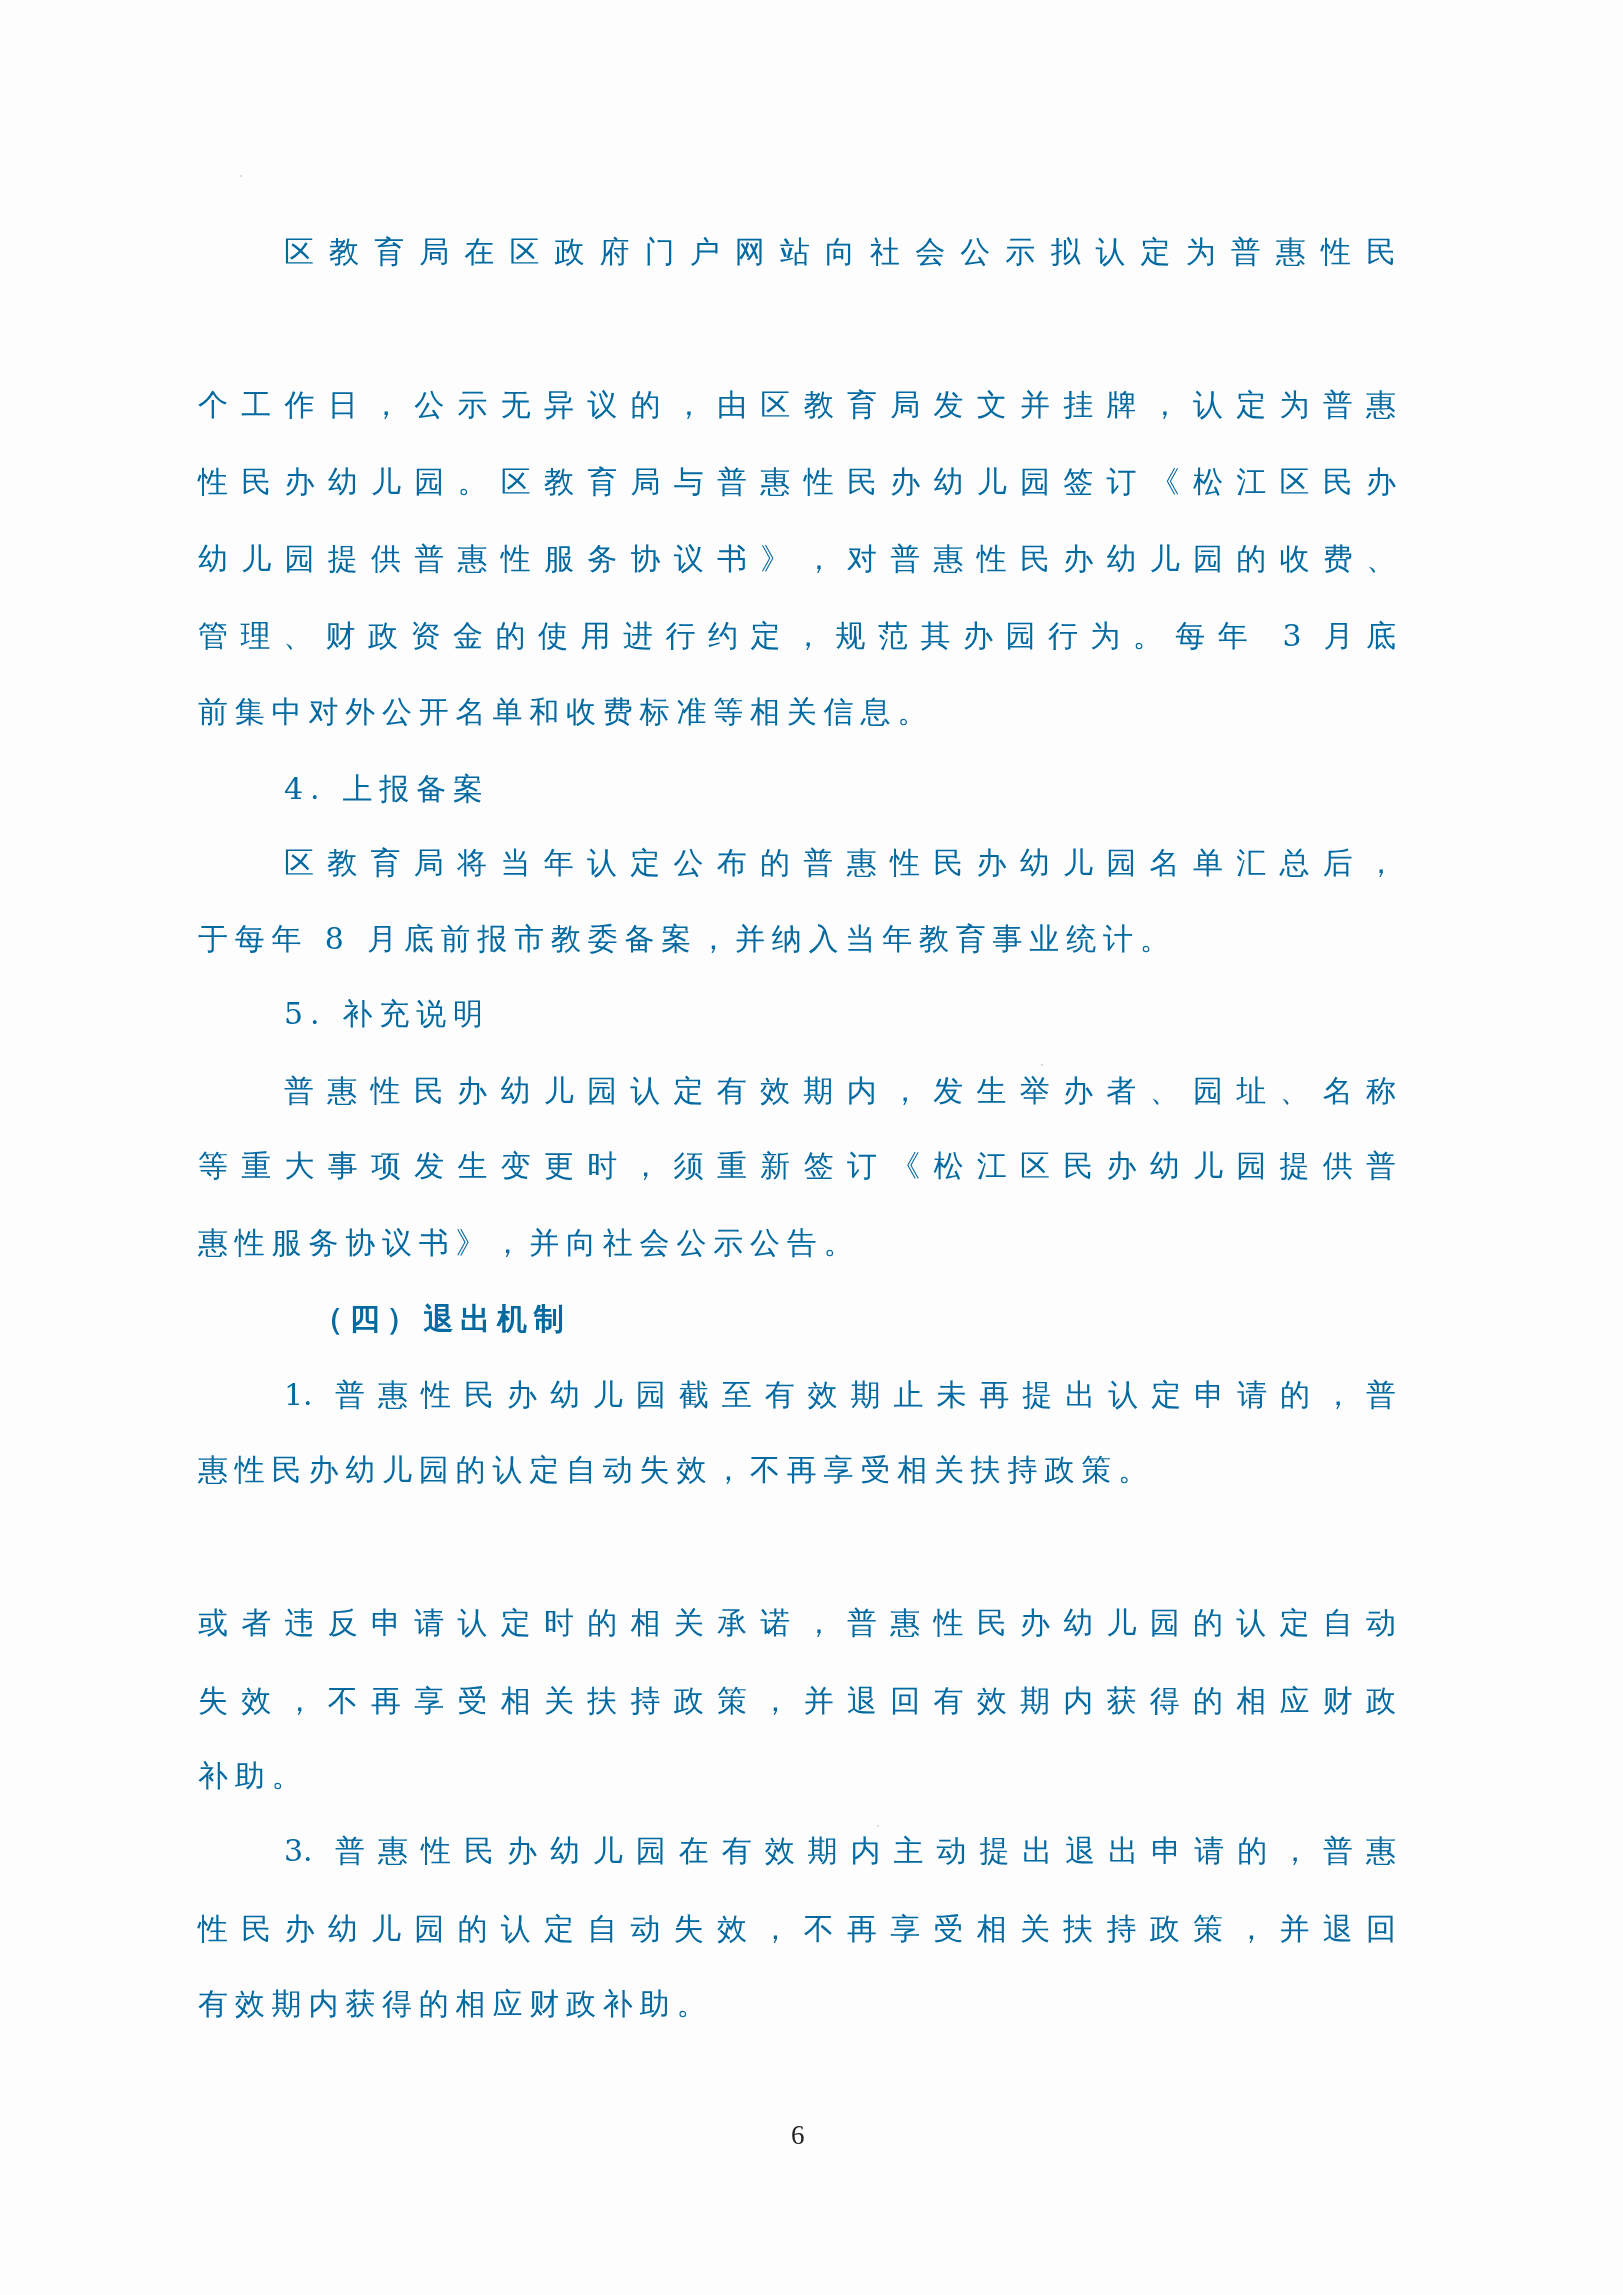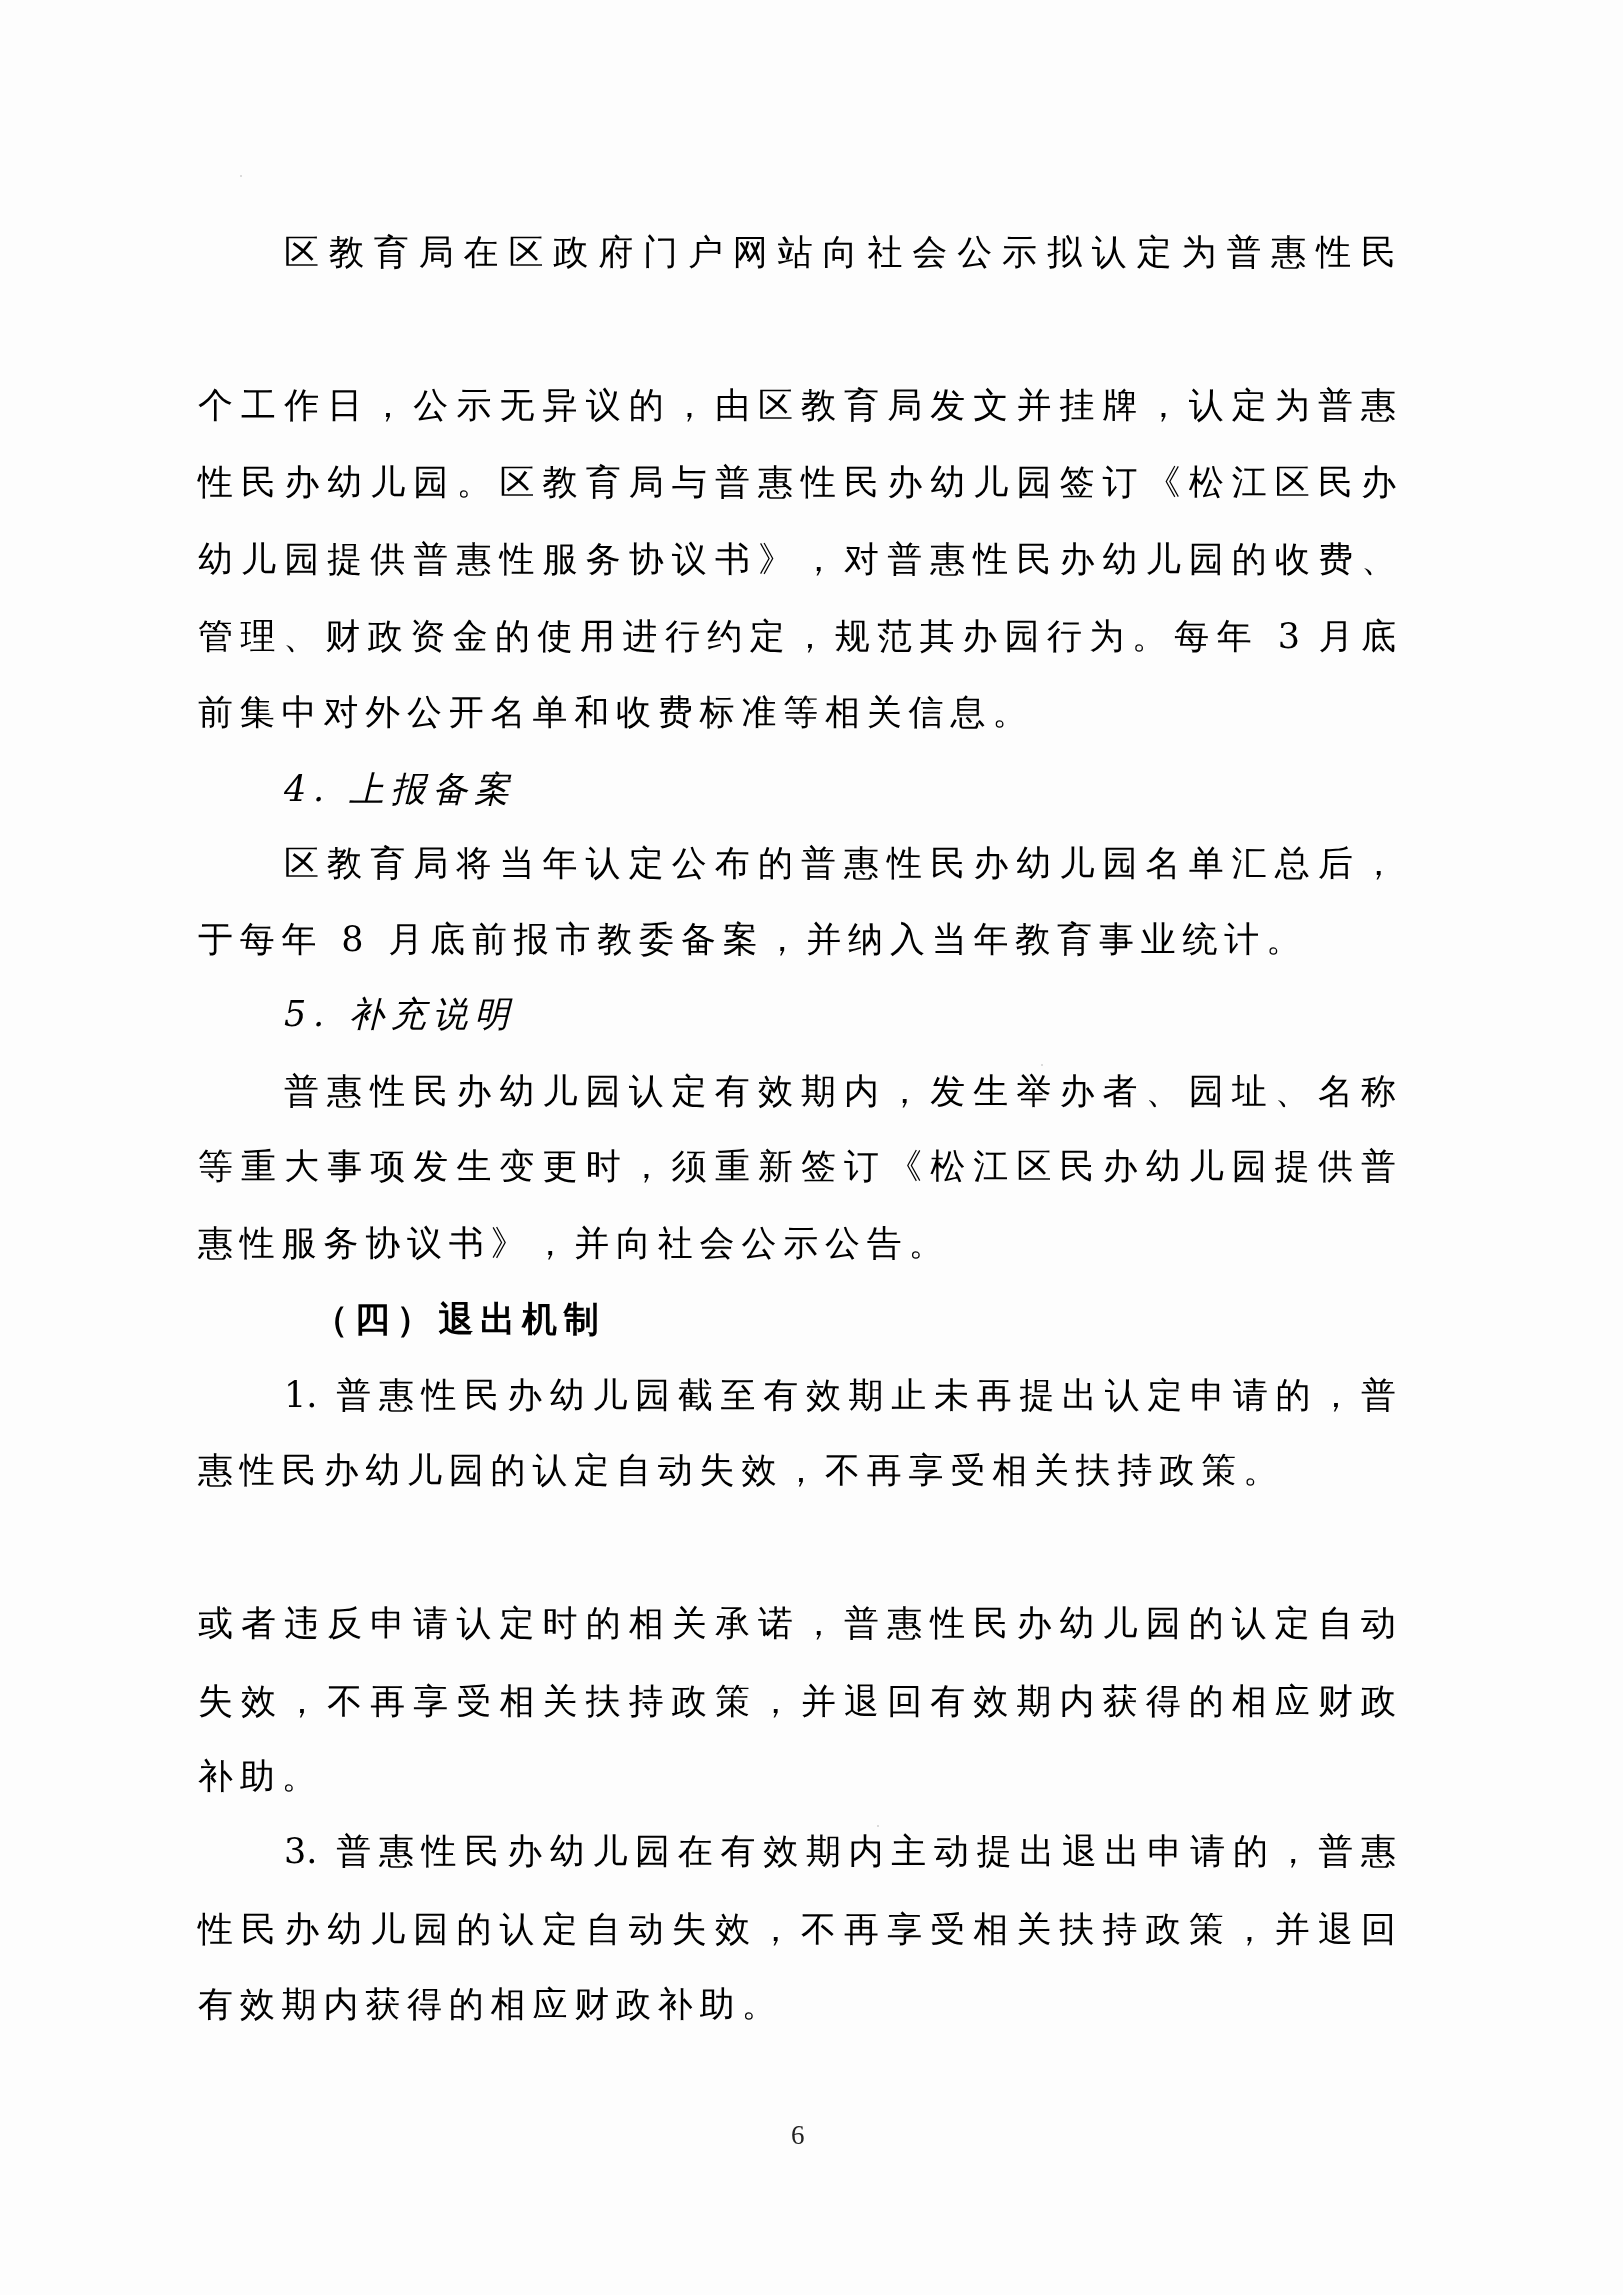--- a/index.html
+++ b/index.html
@@ -6,35 +6,35 @@
   body { width: 1623px; height: 2295px; position: relative; overflow: hidden; }
   .page {
     position: absolute; left: 0; top: 0; width: 1623px; height: 2295px;
     background: #fdfdfd;
   }
   .line {
     position: absolute;
     height: 48px;
     line-height: 48px;
     font-family: "DejaVu Serif", "Liberation Serif", serif;
-    font-size: 35px;
-    color: #000000;
+    font-size: 30px;
+    color: #0369a1;
     white-space: nowrap;
     letter-spacing: 6.8px;
   }
   .full {
     left: 198px; width: 1198px;
     text-align: justify; text-align-last: justify; letter-spacing: 0;
   }
   .full-indent {
     left: 284px; width: 1112px;
     text-align: justify; text-align-last: justify; letter-spacing: 0;
   }
   .short { left: 198px; }
-  .short-indent { left: 284px; font-style: italic; }
+  .short-indent { left: 284px; }
   .heading { font-weight: bold; left: 286px; margin-left: 40px; }
   .page-number {
     position: absolute; left: 791px; top: 2120px;
     font-family: "Liberation Serif", "DejaVu Serif", serif;
     font-size: 27px; color: #222; line-height: 30px;
   }
   .speck { position:absolute; width:2px; height:2px; background:#cfcfcf; border-radius:50%; }
 </style>
 </head>
 <body>

